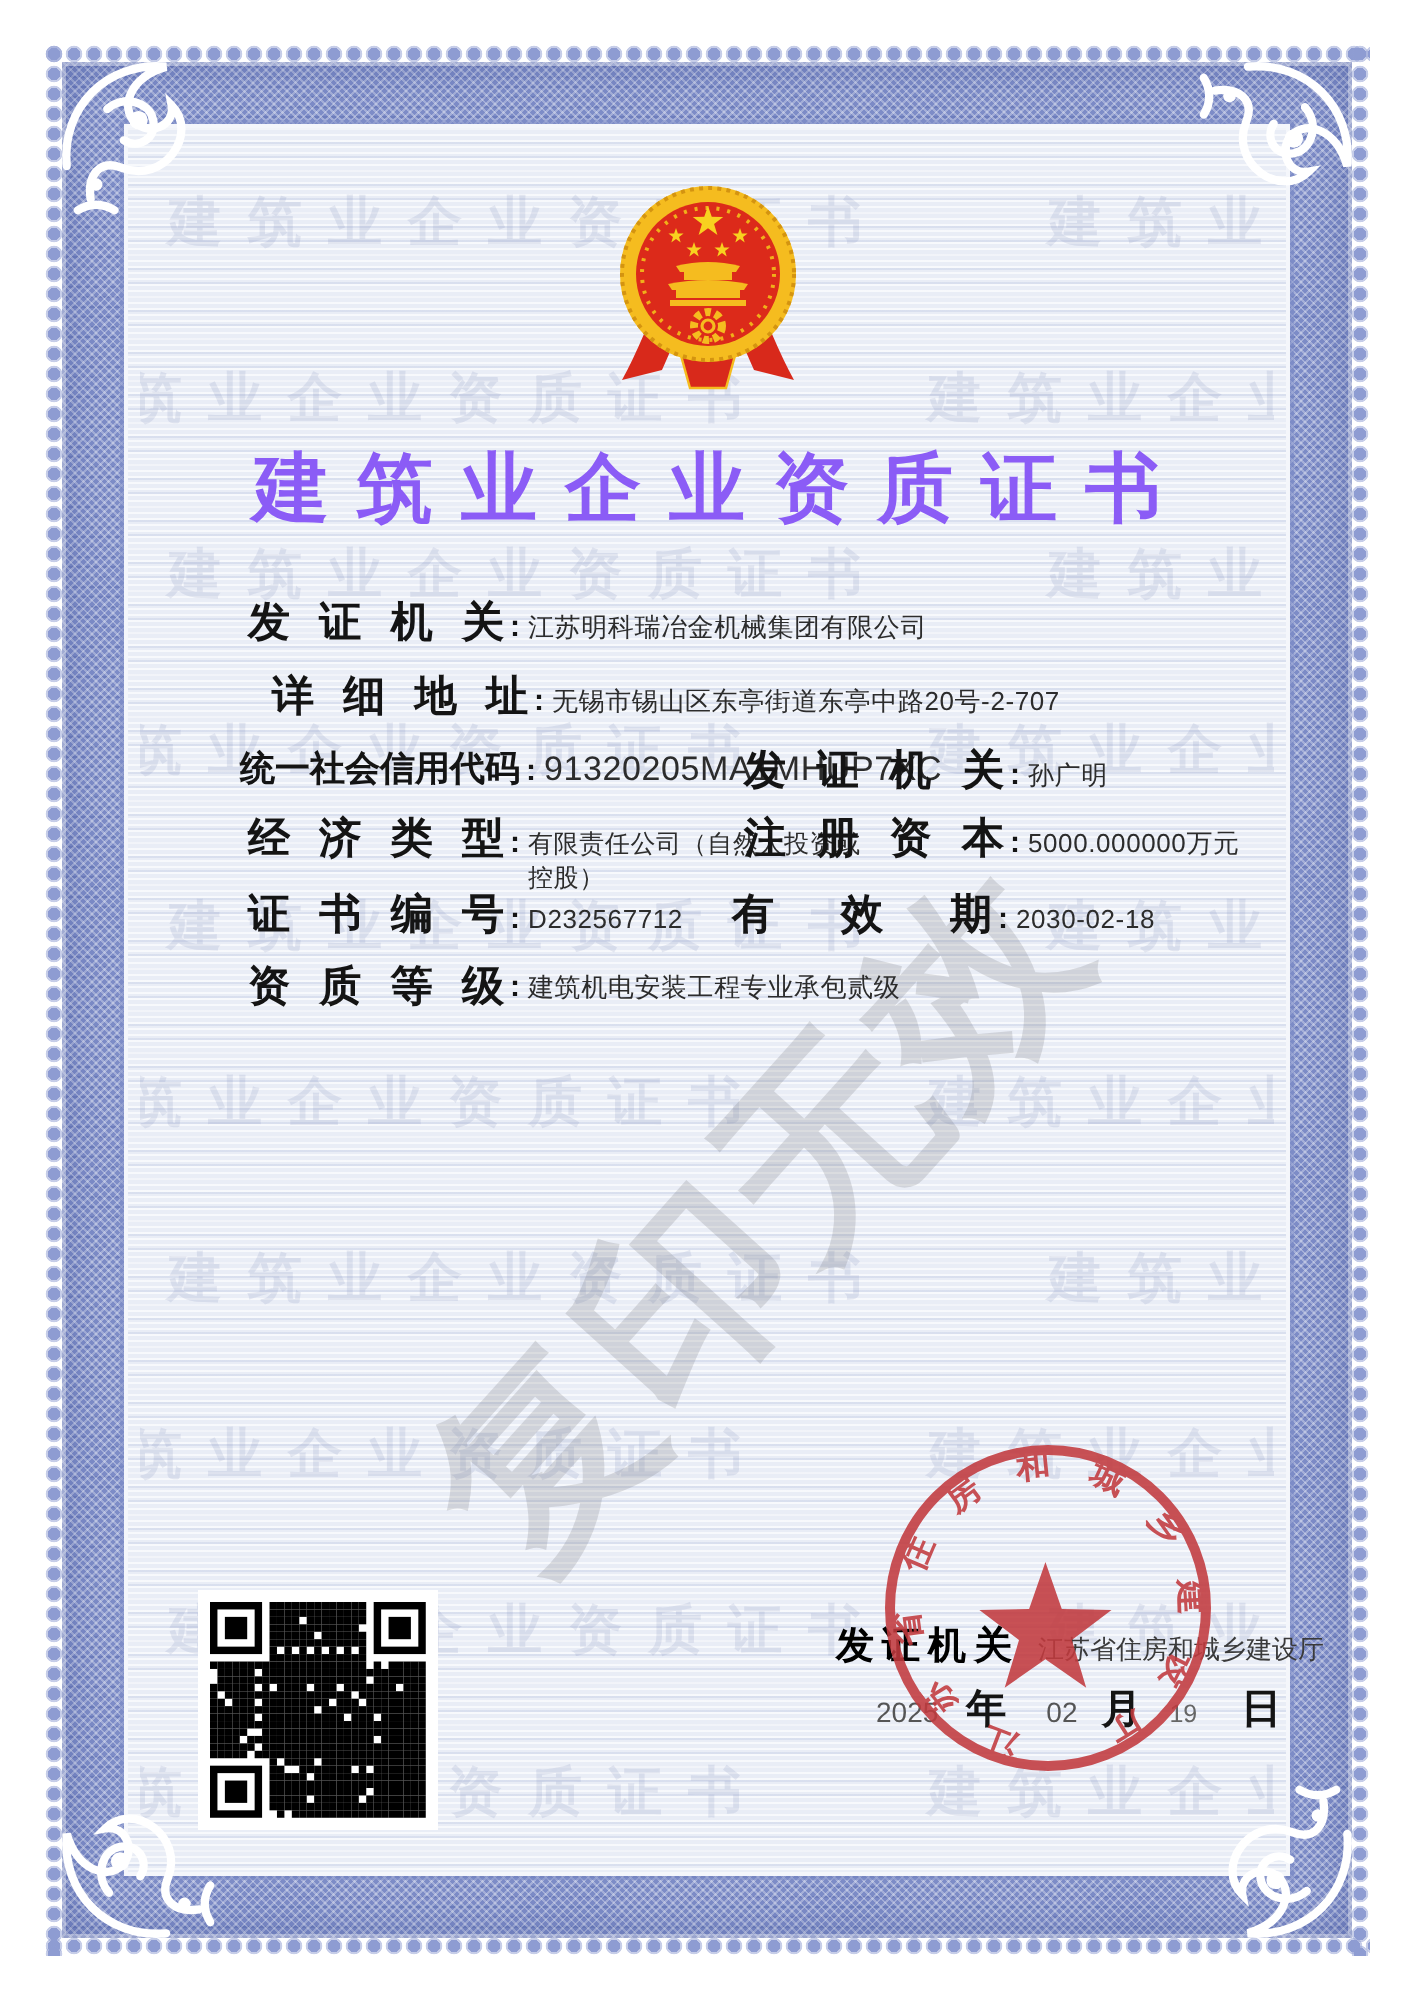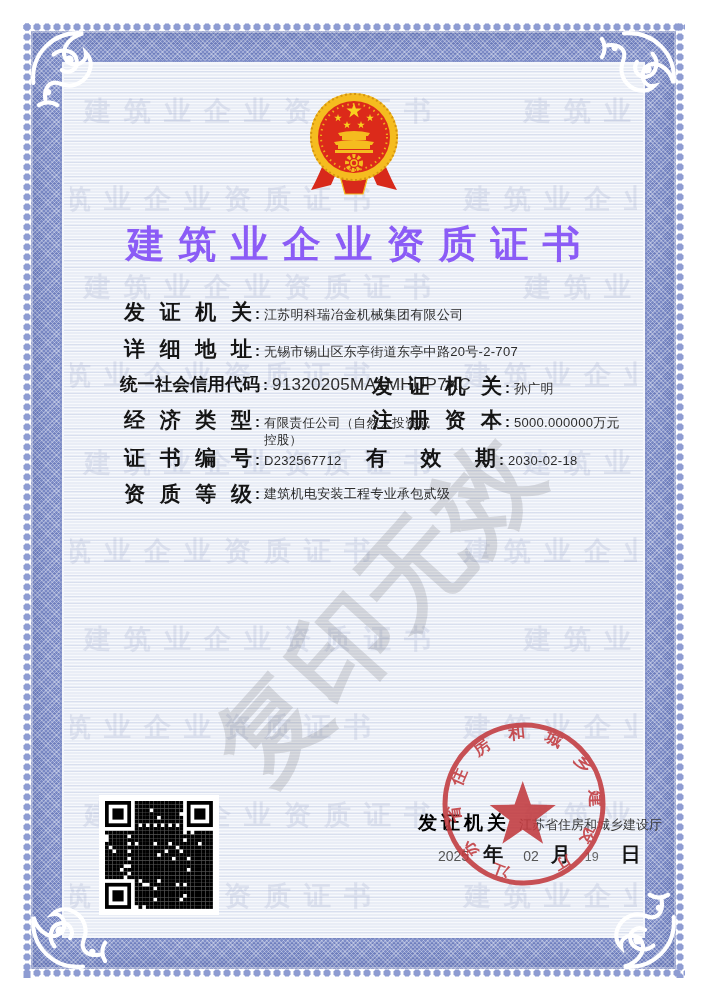--- a/index.html
+++ b/index.html
@@ -163,21 +163,21 @@
     <circle cx="52" cy="76" r="3" fill="none" stroke="#f5bc1f" stroke-width="1.6"></circle>
   </svg>
 
   <div class="title">建筑业企业资质证书</div>
 
   <div class="row" style="left:124px;top:300px;">
     <span class="lab">发证机关</span>
     <span class="colon">:</span>
     <span class="val">江苏明科瑞冶金机械集团有限公司</span>
   </div>
-  <div class="row" style="left:124px;top:337px;">
+  <div class="row" style="left:136px;top:337px;">
     <span class="lab">详细地址</span>
     <span class="colon">:</span>
     <span class="val">无锡市锡山区东亭街道东亭中路20号-2-707</span>
   </div>
   <div class="row" style="left:120px;top:374px;">
     <span class="lab w8">统一社会信用代码</span>
     <span class="colon">:</span>
     <span class="val" style="font-size:17px;">91320205MA1MHUP7XC</span>
   </div>
   <div class="row" style="left:372px;top:374px;">

